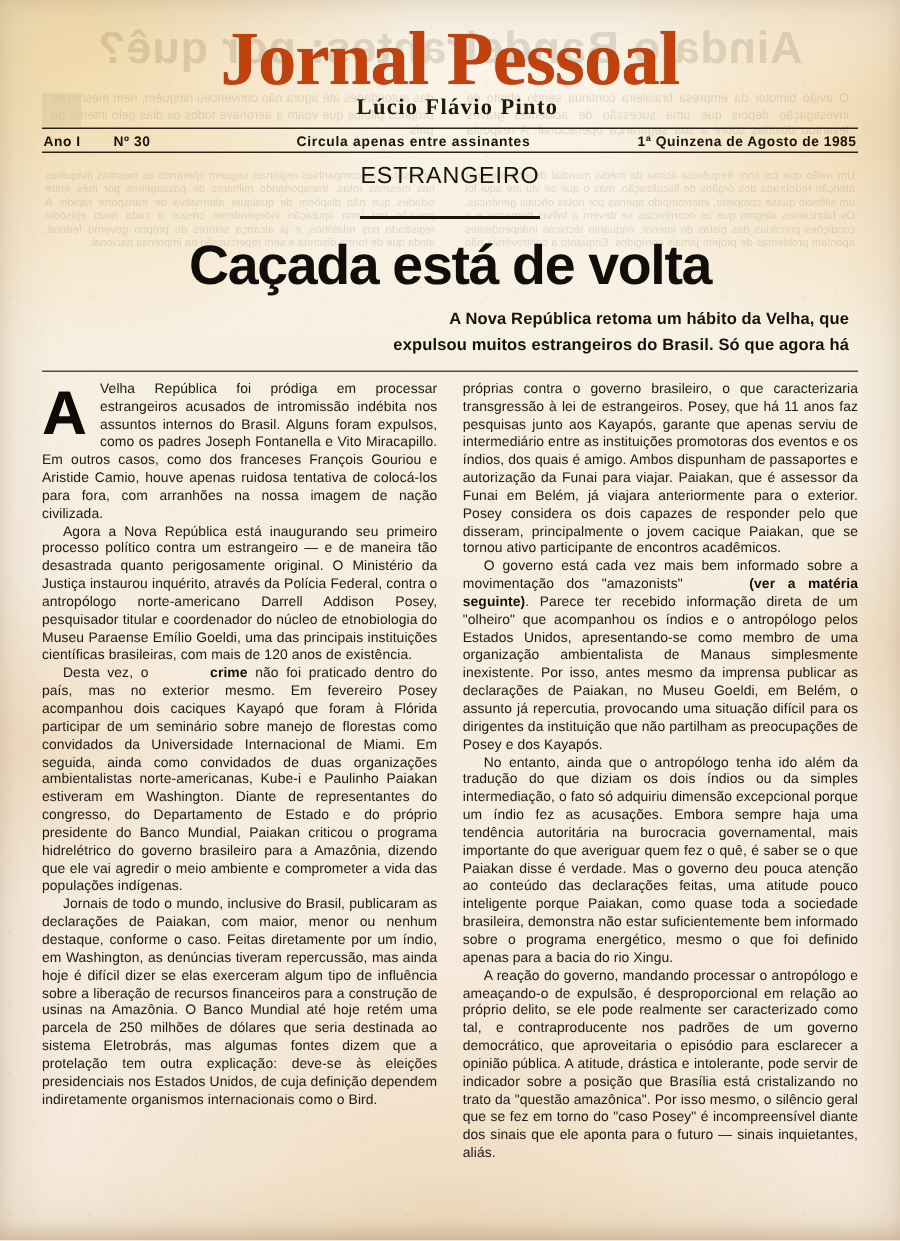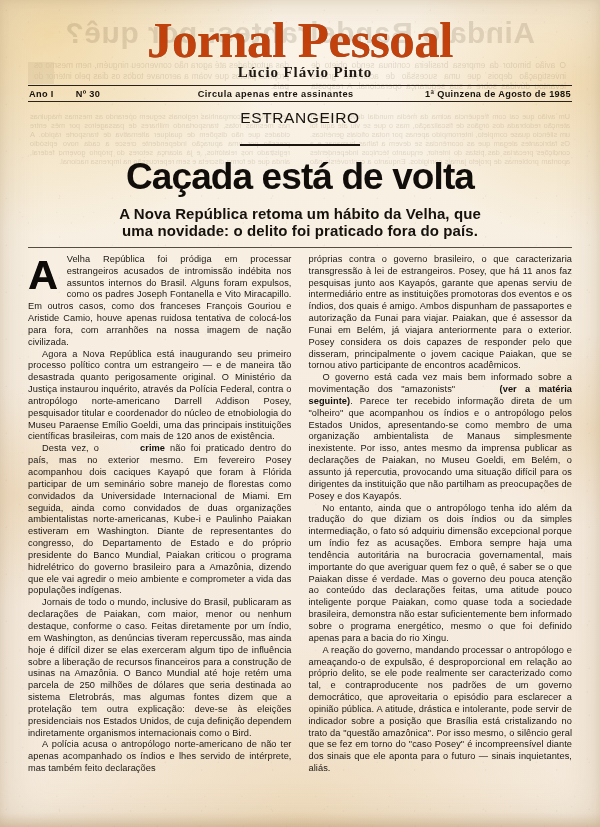--- a/index.html
+++ b/index.html
@@ -186,22 +186,22 @@
     line-height: 50px;
     font-weight: bold;
     letter-spacing: -0.9px;
     color: #100d0a;
     margin: 6px 0 3px 0;
     white-space: nowrap;
   }
 
   
   .subhead {
-    text-align: center;
-    font-size: 15px;
+    text-align: right;
+    font-size: 11px;
     line-height: 17.4px;
     font-weight: bold;
     color: #15110d;
     letter-spacing: .1px;
     margin: 2px 6px 7px 6px;
   }
   .subhead .ln { display: block; white-space: nowrap; }
 
   .head-rule {
     height: 0;
@@ -288,32 +288,31 @@
     </div>
 
     <div class="kicker-wrap">
       <span class="kicker">ESTRANGEIRO</span>
     </div>
 
     <div class="headline">Caçada está de volta</div>
 
     <div class="subhead">
       <span class="ln">A Nova República retoma um hábito da Velha, que</span>
-      <span class="ln">uma novidade: o delito foi praticado fora do país.</span>
+      <span class="ln">expulsou muitos estrangeiros do Brasil. Só que agora há</span>
     </div>
 
     <div class="head-rule"></div>
 
     <div class="body-cols">
       <div class="col" id="col-left">
           <p class="noindent"><span class="dropcap">A</span>Velha República foi pródiga em processar estrangeiros acusados de intromissão indébita nos assuntos internos do Brasil. Alguns foram expulsos, como os padres Joseph Fontanella e Vito Miracapillo. Em outros casos, como dos franceses François Gouriou e Aristide Camio, houve apenas ruidosa tentativa de colocá-los para fora, com arranhões na nossa imagem de nação civilizada.</p>
           <p>Agora a Nova República está inaugurando seu primeiro processo político contra um estrangeiro — e de maneira tão desastrada quanto perigosamente original. O Ministério da Justiça instaurou inquérito, através da Polícia Federal, contra o antropólogo norte-americano Darrell Addison Posey, pesquisador titular e coordenador do núcleo de etnobiologia do Museu Paraense Emílio Goeldi, uma das principais instituições científicas brasileiras, com mais de 120 anos de existência.</p>
           <p>Desta vez, o <b>crime</b> não foi praticado dentro do país, mas no exterior mesmo. Em fevereiro Posey acompanhou dois caciques Kayapó que foram à Flórida participar de um seminário sobre manejo de florestas como convidados da Universidade Internacional de Miami. Em seguida, ainda como convidados de duas organizações ambientalistas norte-americanas, Kube-i e Paulinho Paiakan estiveram em Washington. Diante de representantes do congresso, do Departamento de Estado e do próprio presidente do Banco Mundial, Paiakan criticou o programa hidrelétrico do governo brasileiro para a Amazônia, dizendo que ele vai agredir o meio ambiente e comprometer a vida das populações indígenas.</p>
           <p>Jornais de todo o mundo, inclusive do Brasil, publicaram as declarações de Paiakan, com maior, menor ou nenhum destaque, conforme o caso. Feitas diretamente por um índio, em Washington, as denúncias tiveram repercussão, mas ainda hoje é difícil dizer se elas exerceram algum tipo de influência sobre a liberação de recursos financeiros para a construção de usinas na Amazônia. O Banco Mundial até hoje retém uma parcela de 250 milhões de dólares que seria destinada ao sistema Eletrobrás, mas algumas fontes dizem que a protelação tem outra explicação: deve-se às eleições presidenciais nos Estados Unidos, de cuja definição dependem indiretamente organismos internacionais como o Bird.</p>
-          <p>A polícia acusa o antropólogo norte-americano de não ter apenas acompanhado os índios e lhes servido de intérprete, mas também feito declarações</p>
         </div>
       <div class="col" id="col-right">
           <p class="noindent">próprias contra o governo brasileiro, o que caracterizaria transgressão à lei de estrangeiros. Posey, que há 11 anos faz pesquisas junto aos Kayapós, garante que apenas serviu de intermediário entre as instituições promotoras dos eventos e os índios, dos quais é amigo. Ambos dispunham de passaportes e autorização da Funai para viajar. Paiakan, que é assessor da Funai em Belém, já viajara anteriormente para o exterior. Posey considera os dois capazes de responder pelo que disseram, principalmente o jovem cacique Paiakan, que se tornou ativo participante de encontros acadêmicos.</p>
           <p>O governo está cada vez mais bem informado sobre a movimentação dos "amazonists" <b>(ver a matéria seguinte)</b>. Parece ter recebido informação direta de um "olheiro" que acompanhou os índios e o antropólogo pelos Estados Unidos, apresentando-se como membro de uma organização ambientalista de Manaus simplesmente inexistente. Por isso, antes mesmo da imprensa publicar as declarações de Paiakan, no Museu Goeldi, em Belém, o assunto já repercutia, provocando uma situação difícil para os dirigentes da instituição que não partilham as preocupações de Posey e dos Kayapós.</p>
           <p>No entanto, ainda que o antropólogo tenha ido além da tradução do que diziam os dois índios ou da simples intermediação, o fato só adquiriu dimensão excepcional porque um índio fez as acusações. Embora sempre haja uma tendência autoritária na burocracia governamental, mais importante do que averiguar quem fez o quê, é saber se o que Paiakan disse é verdade. Mas o governo deu pouca atenção ao conteúdo das declarações feitas, uma atitude pouco inteligente porque Paiakan, como quase toda a sociedade brasileira, demonstra não estar suficientemente bem informado sobre o programa energético, mesmo o que foi definido apenas para a bacia do rio Xingu.</p>
           <p>A reação do governo, mandando processar o antropólogo e ameaçando-o de expulsão, é desproporcional em relação ao próprio delito, se ele pode realmente ser caracterizado como tal, e contraproducente nos padrões de um governo democrático, que aproveitaria o episódio para esclarecer a opinião pública. A atitude, drástica e intolerante, pode servir de indicador sobre a posição que Brasília está cristalizando no trato da "questão amazônica". Por isso mesmo, o silêncio geral que se fez em torno do "caso Posey" é incompreensível diante dos sinais que ele aponta para o futuro — sinais inquietantes, aliás.</p>
         </div>
     </div>
 
   </div>

